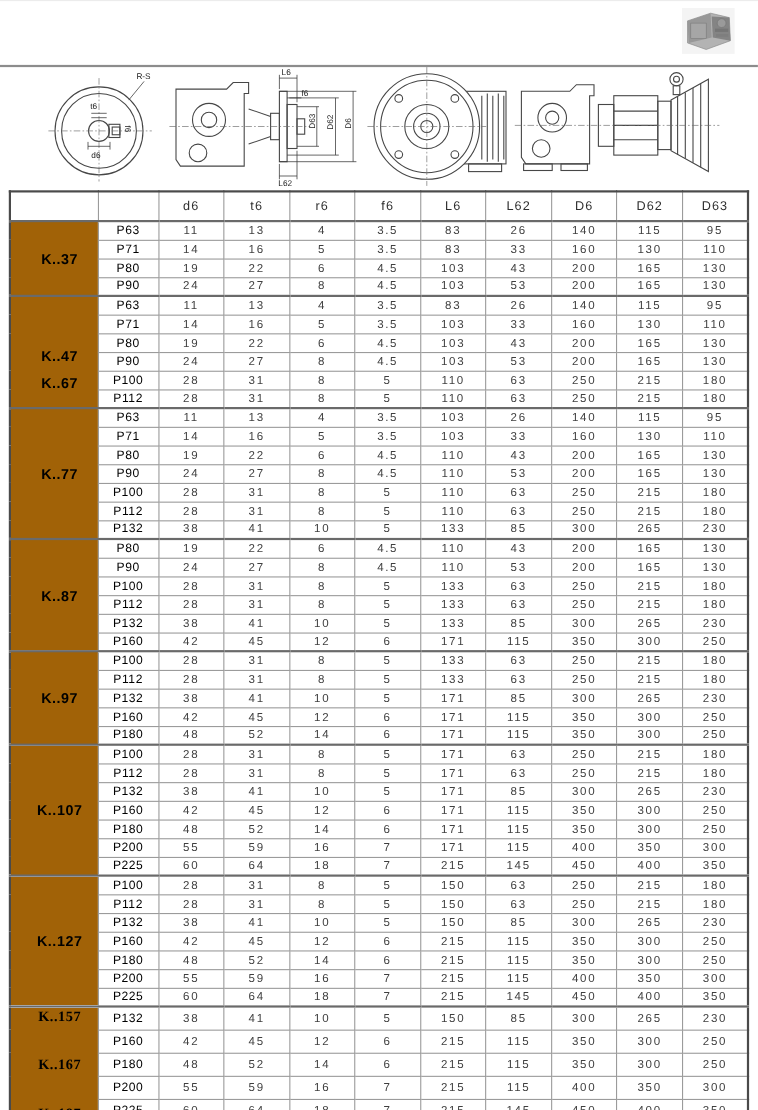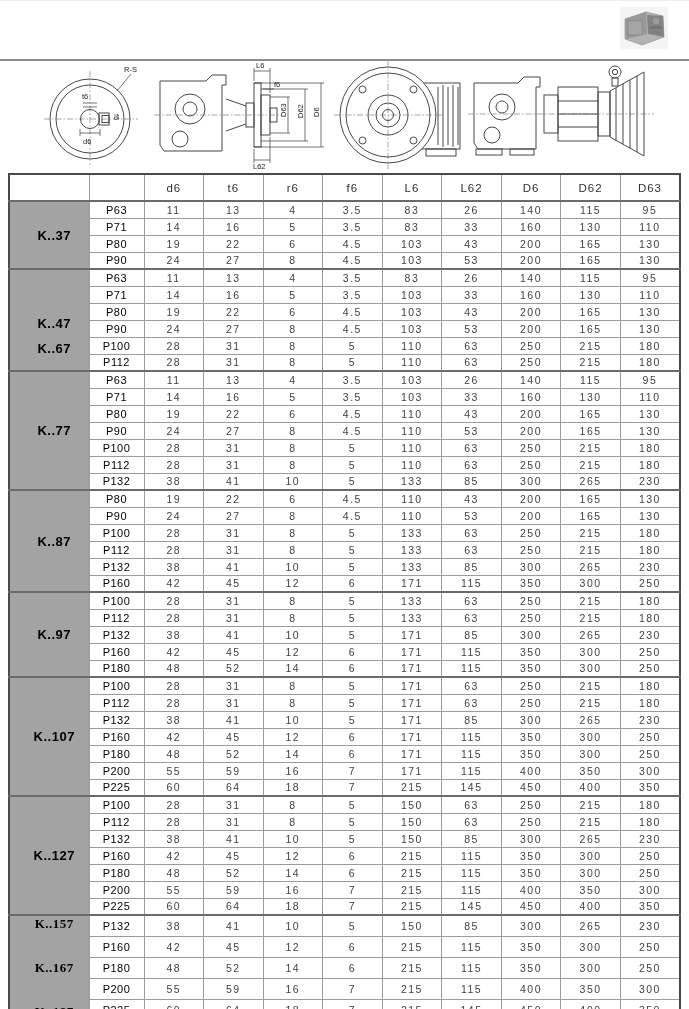--- a/index.html
+++ b/index.html
@@ -21,21 +21,21 @@
   .dimtxt{font-size:7.5px;}
   
   .tbl-wrap{position:absolute;left:8px;top:172px;}
   table{border-collapse:collapse;table-layout:fixed;width:673px;border:2px solid #4a4a4a;}
   th,td{border:1px solid #9b9b9b;text-align:center;vertical-align:middle;padding:0;overflow:hidden;}
   thead th{height:25px;font-weight:normal;font-size:11.5px;color:#2f2f2f;letter-spacing:1px;border-bottom:2px solid #6a6a6a;}
   tbody tr{height:17px;}
   td.val{font-size:10.5px;color:#3f3f3f;letter-spacing:1.5px;}
   td.size{font-weight:normal;font-size:11px;color:#000;letter-spacing:0.5px;}
   tr.group-start td{border-top:2px solid #6a6a6a;}
-  td.group-cell{background:#a3a3a3;padding-left:10px;}
+  td.group-cell{background:#a16207;padding-left:10px;}
   .group-flex{display:flex;flex-direction:column;justify-content:center;align-items:center;}
   .group-flex.labels-2{gap:10px;margin-top:32px;}
   .group-flex.labels-3{gap:28px;font-family:Liberation Serif, serif;}
   .group-label{font-weight:bold;font-size:13px;color:#000;letter-spacing:0.5px;}
   col.c-group{width:80px;}
   col.c-size{width:55px;}
 </style>
 </head>
 <body>
 

